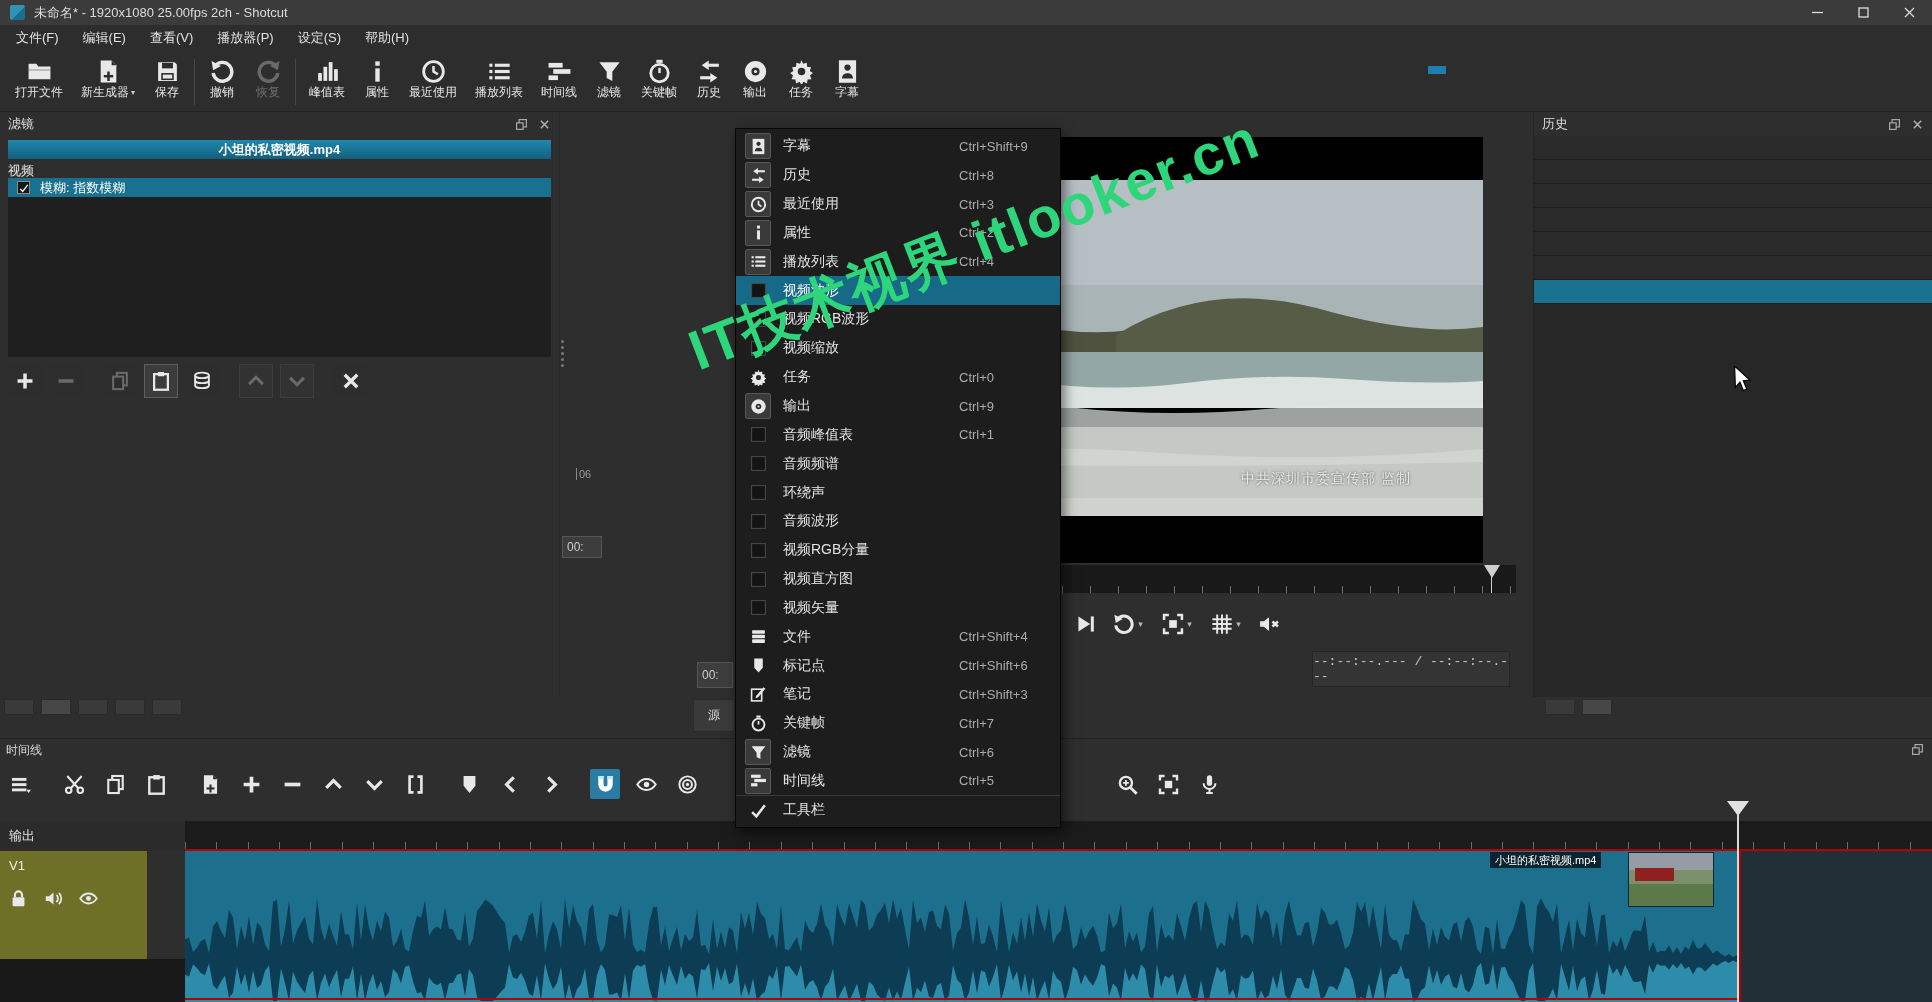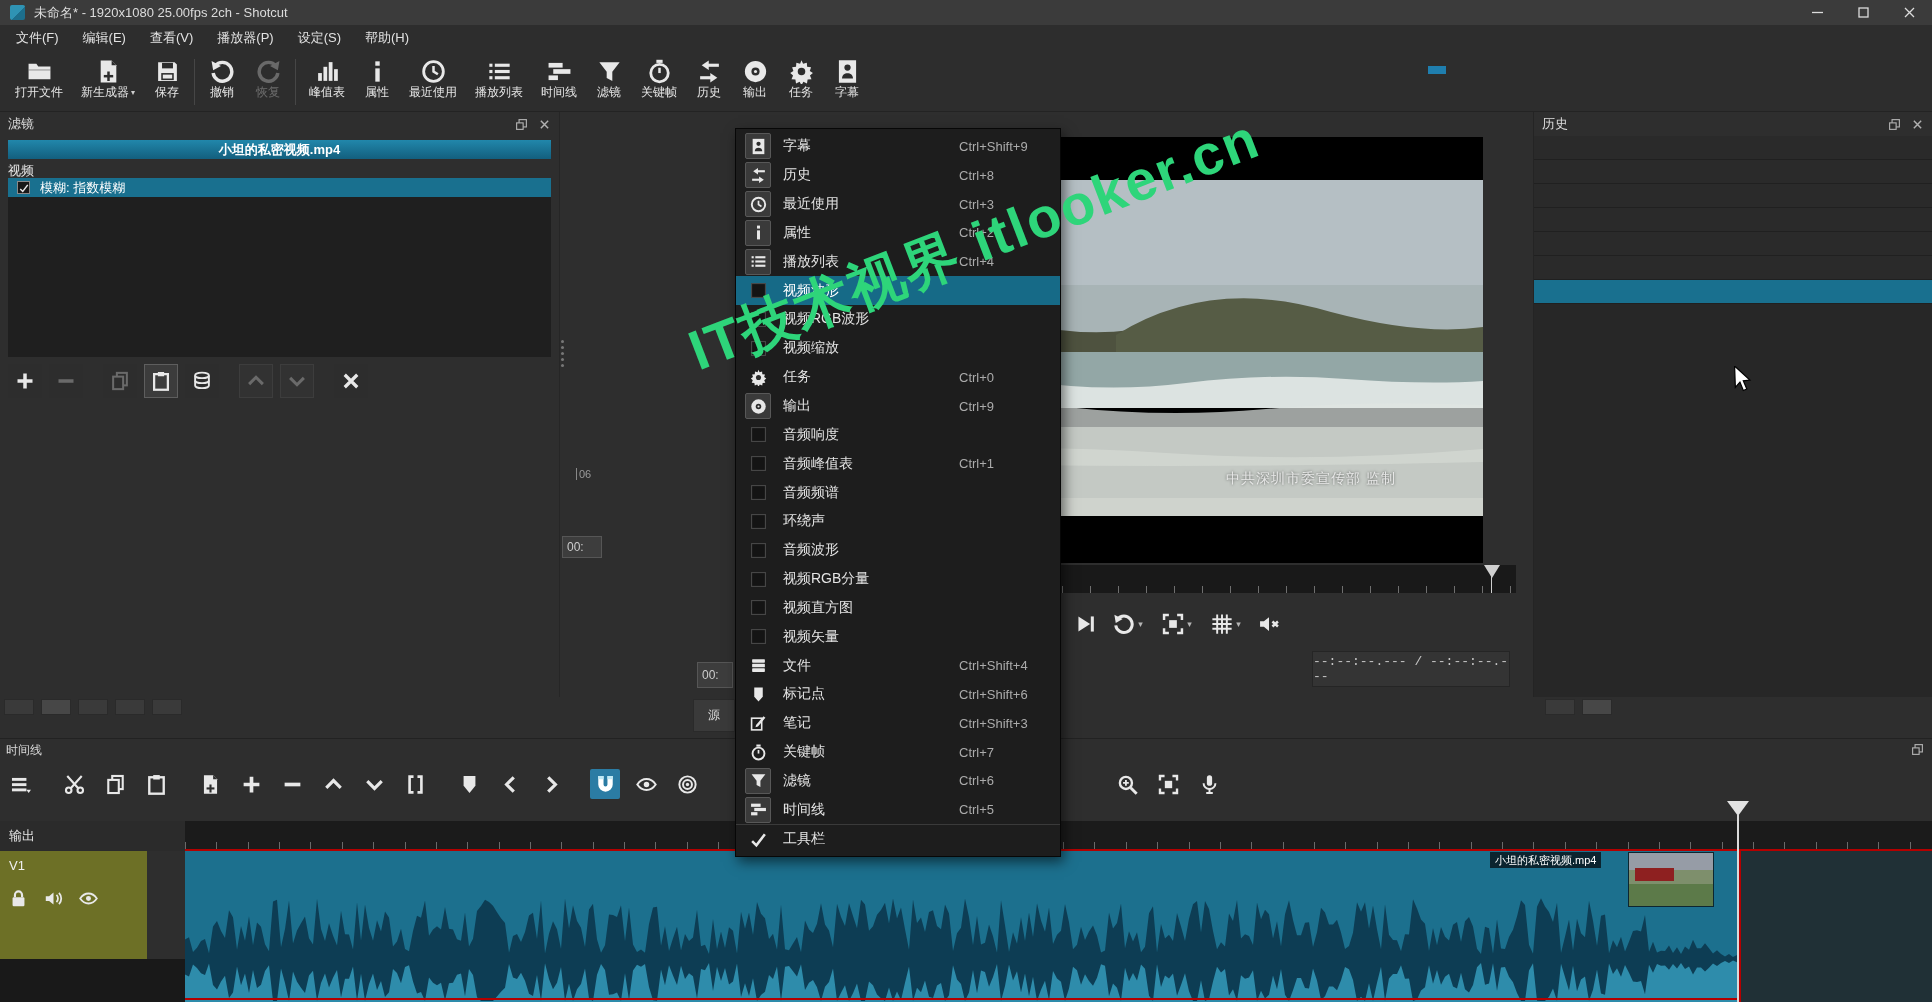--- a/index.html
+++ b/index.html
@@ -52,21 +52,21 @@
   .fbtn.disabled{opacity:.32}
   .fbtn.gap{margin-left:13px}
   .splitdots{position:absolute;width:3px;height:3px;border-radius:50%;background:#777;box-shadow:0 6px 0 #777,0 12px 0 #777,0 18px 0 #777,0 24px 0 #777}
   
   .tabsrow{position:absolute;display:flex;gap:7px;z-index:8}
   .tab{background:#3a3a3a;border:1px solid #2a2a2a;padding:7px 14px;font-size:12px;color:#dedede}
   .tab.active{background:#474747}
   
   .video{position:absolute;left:866px;top:137px;width:617px;height:426px;background:#000;z-index:4}
   .sea{position:absolute;left:0;top:43px}
-  .caption{position:absolute;left:360px;top:333px;font-size:14px;color:rgba(242,242,242,.88);text-shadow:0 0 3px rgba(0,0,0,.6);letter-spacing:1px;z-index:5}
+  .caption{position:absolute;left:375px;top:333px;font-size:14px;color:rgba(242,242,242,.88);text-shadow:0 0 3px rgba(0,0,0,.6);letter-spacing:1px;z-index:5}
   .watermark{position:absolute;left:692px;top:316px;font-size:56px;font-weight:bold;color:var(--watermark,#2ed57a);transform:rotate(-21deg);transform-origin:0 50%;white-space:nowrap;letter-spacing:2px;z-index:60}
   .pruler{position:absolute;left:866px;top:565px;width:650px;height:28px;background:#191919;z-index:4}
   .pruler .ticks{position:absolute;left:0;right:0;bottom:0;height:7px;background:repeating-linear-gradient(90deg,#707070 0 1px,transparent 1px 28px)}
   .prlabel{position:absolute;top:4px;font-size:12px;color:#c9c9c9;border-left:1px solid #b5b5b5;padding-left:3px;line-height:12px}
   .pph{position:absolute;left:618px;top:0;width:0;height:0;border:8px solid transparent;border-top:13px solid #cfcfcf}
   .pphline{position:absolute;left:625px;top:0;width:1px;height:28px;background:#cfcfcf}
   .trans{position:absolute;left:1072px;top:610px;display:flex;align-items:center;gap:9px;z-index:4}
   .tpb{width:27px;height:27px;display:flex;align-items:center;justify-content:center}
   .tpb svg{width:22px;height:22px}
   .tpb .ca{display:none}
@@ -942,29 +942,20 @@
       </span>
       <span class="mlabel">输出</span>
       <span class="mshort">Ctrl+9</span>
     </div>
     <div class="mrow">
       <span class="mico">
         <svg viewBox="0 0 16 16">
           <rect x="1.5" y="1.5" width="13" height="13" fill="#141414" stroke="#4a4a4a"></rect>
         </svg>
       </span>
-      <span class="mlabel">音频响度</span>
-      <span class="mshort"></span>
-    </div>
-    <div class="mrow">
-      <span class="mico">
-        <svg viewBox="0 0 16 16">
-          <rect x="1.5" y="1.5" width="13" height="13" fill="#141414" stroke="#4a4a4a"></rect>
-        </svg>
-      </span>
       <span class="mlabel">音频峰值表</span>
       <span class="mshort">Ctrl+1</span>
     </div>
     <div class="mrow">
       <span class="mico">
         <svg viewBox="0 0 16 16">
           <rect x="1.5" y="1.5" width="13" height="13" fill="#141414" stroke="#4a4a4a"></rect>
         </svg>
       </span>
       <span class="mlabel">音频频谱</span>

